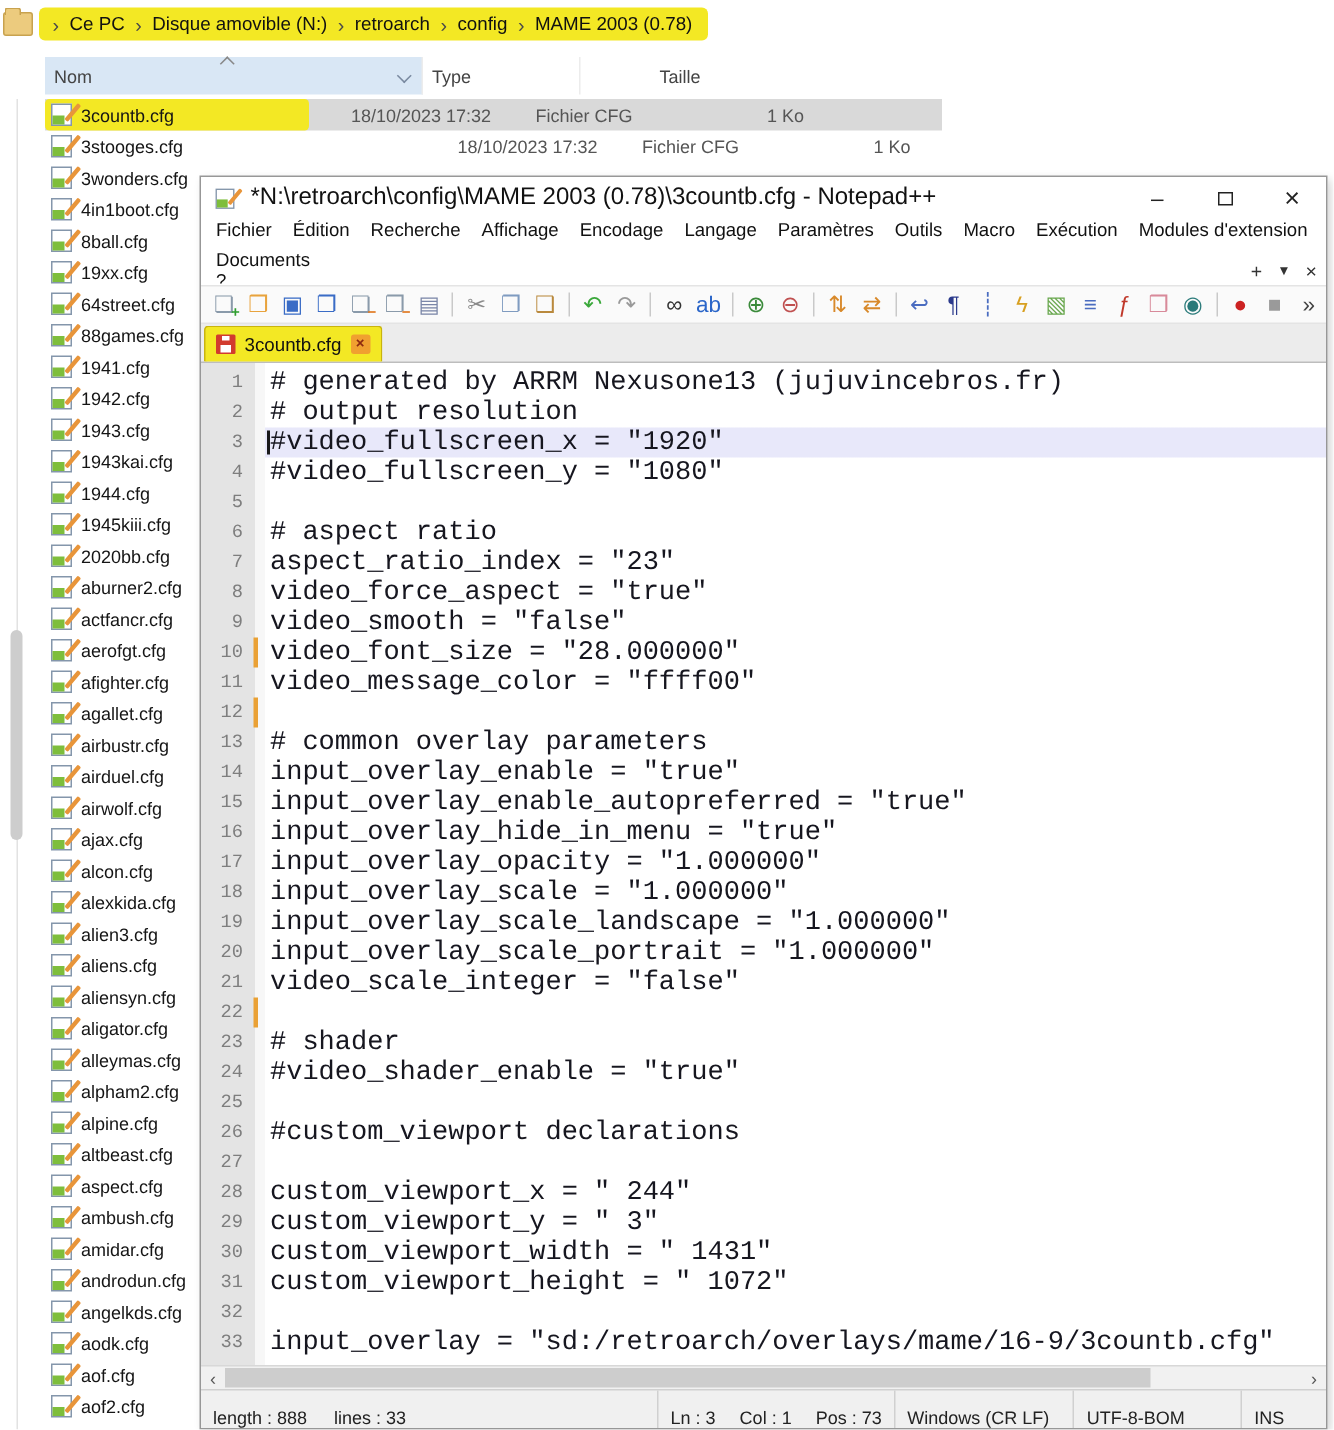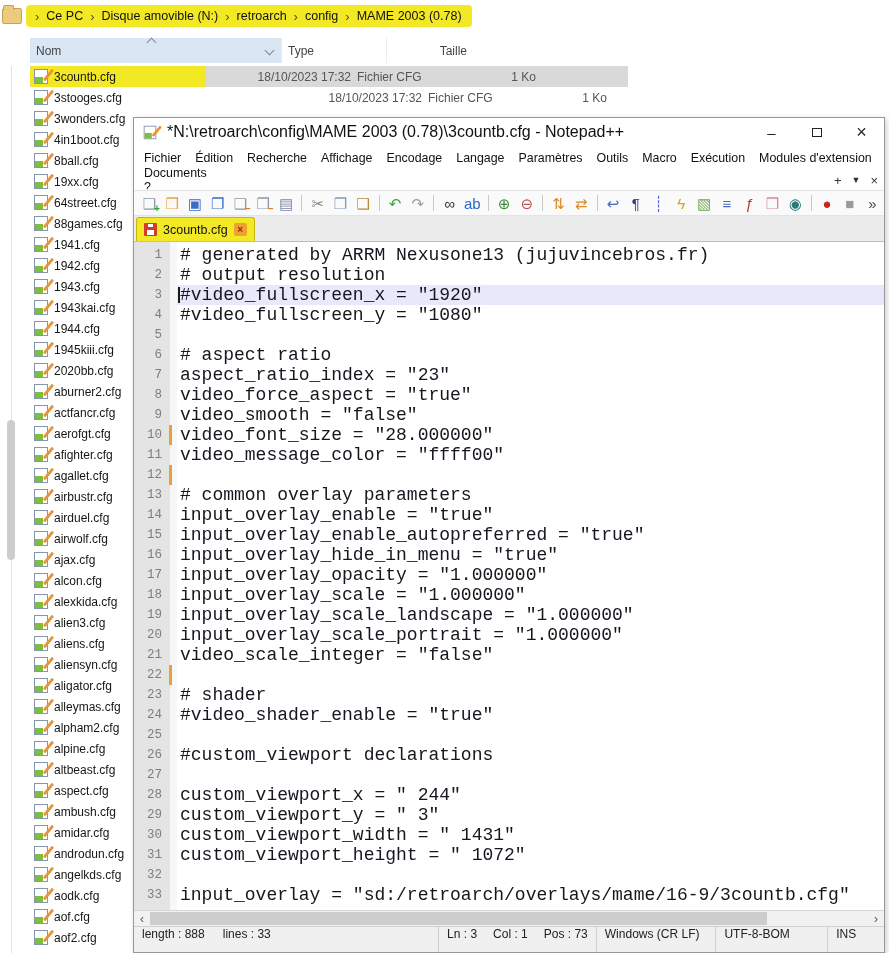--- a/index.html
+++ b/index.html
@@ -28,41 +28,41 @@
 
   .rows { position:absolute; top:66px; left:30px; width:598px; }
   .frow { height:21px; display:flex; align-items:center; font-size:12px; }
   .frow.sel { background:#d9d9d9; }
   .nm { display:flex; align-items:center; width:247px; height:21px; padding-left:2px; border-radius:3px; }
   .frow.hl .nm { background:#f3e824; width:176px; }
   .fico { width:14px; height:15px; background:#fff; border:1px solid #8496ab; position:relative; margin:0 6px 0 2px; flex:none; }
   .fico::before { content:""; position:absolute; left:0; bottom:0; width:8px; height:6px; background:#7ebe3c; }
   .fico::after { content:""; position:absolute; right:-3px; top:-2px; width:3px; height:14px; background:#e8953a; transform:rotate(40deg); border-radius:1px; }
   .fname { color:#151515; white-space:nowrap; }
-  .fdate { width:145px; color:#555; padding-left:4px; white-space:nowrap;text-align:right; }
+  .fdate { width:145px; color:#555; padding-left:28px; white-space:nowrap; }
   .ftype { width:105px; color:#555; padding-left:6px; white-space:nowrap; }
   .fsize { width:90px; color:#555; text-align:right; padding-right:10px; white-space:nowrap; }
 
   .navline { position:absolute; left:11px; top:66px; bottom:0; width:1px; background:#e2e2e2; }
   .navthumb { position:absolute; left:7px; top:420px; width:8px; height:140px; background:#cdcdcd; border-radius:4px; }
 
   
   #npp { position:absolute; left:133px; top:117px; width:752px; height:836px;
          background:#fff; border:1px solid #979797; display:flex; flex-direction:column;
          box-shadow:2px 2px 6px rgba(0,0,0,.18); }
 
   .titlebar { height:28px; display:flex; align-items:center; background:#fff; padding-left:7px; flex:none; }
   .titlebar .fico { transform:scale(.9); }
   .wtitle { font-size:16px; color:#111; margin-left:4px; white-space:nowrap; }
   .wbtns { margin-left:auto; display:flex; height:100%; }
   .wbtn { width:45px; height:100%; display:flex; align-items:center; justify-content:center; font-size:15px; color:#222; cursor:default; }
   .maxbox { width:10px; height:9px; border:1.3px solid #222; display:inline-block; }
   .wbtn.close { font-size:18px; }
 
-  .menubar { height:24px; display:flex; align-items:center; background:#fff; padding-left:3px; flex:none; }
+  .menubar { height:24px; display:flex; background:#fff; padding-left:3px; flex:none; }
   .mitem { font-size:12.4px; color:#111; padding:0 7px; white-space:nowrap; }
   .menubar2 { height:20px; display:flex; align-items:center; background:#fff; padding:0 6px 0 3px; flex:none; }
   .m2right { margin-left:auto; display:flex; align-items:center; gap:10px; }
   .m2btn { font-size:13px; color:#333; }
   .m2btn.tri { font-size:9px; }
 
   .toolbar { height:26px; display:flex; align-items:center; background:#fafafa; border-top:1px solid #e4e4e4; border-bottom:1px solid #e4e4e4; padding-left:4px; flex:none; }
   .tbtn { width:23px; height:22px; display:flex; align-items:center; justify-content:center; position:relative; }
   .tbtn .glyph { font-size:15px; font-weight:normal; line-height:1; }
   .tbtn .tbadge { position:absolute; right:1px; bottom:0; font-size:10px; font-weight:bold; font-style:normal; line-height:1; }
@@ -88,21 +88,21 @@
   .rest { flex:1; height:20px; position:relative; display:flex; align-items:center; }
   .cline.cur .rest::before { content:""; position:absolute; left:6px; top:2px; bottom:2px; width:1.5px; background:#1a1a1a; }
   .code { font-size:18px; color:#16161f; white-space:pre; padding-left:8px; }
 
   .hscroll { height:16px; flex:none; background:#f1f1f1; border-top:1px solid #d8d8d8; display:flex; align-items:center; }
   .sarr { width:16px; text-align:center; font-size:12px; color:#555; line-height:14px; }
   .strack { flex:1; height:100%; position:relative; }
   .sthumb { position:absolute; left:0; top:1px; bottom:1px; width:86%; background:#cdcdcd; }
 
   .statusbar { height:26px; flex:none; background:#f0f0f0; border-top:1px solid #d0d0d0; display:flex; align-items:center; font-size:12px; color:#222; }
-  .seg { height:100%; display:flex; align-items:flex-start; border-right:1px solid #d0d0d0; padding:0 8px; white-space:nowrap; }
+  .seg { height:100%; display:flex; align-items:flex-end; border-right:1px solid #d0d0d0; padding:0 8px; white-space:nowrap; }
   .seg1 { width:306px; gap:18px; }
   .seg2 { flex:1; gap:16px; }
   .seg3 { width:120px; }
   .seg4 { width:112px; }
   .seg5 { width:44px; border-right:none; }
   .grip { width:12px; height:100%; }
 </style>
 </head>
 <body>
 

